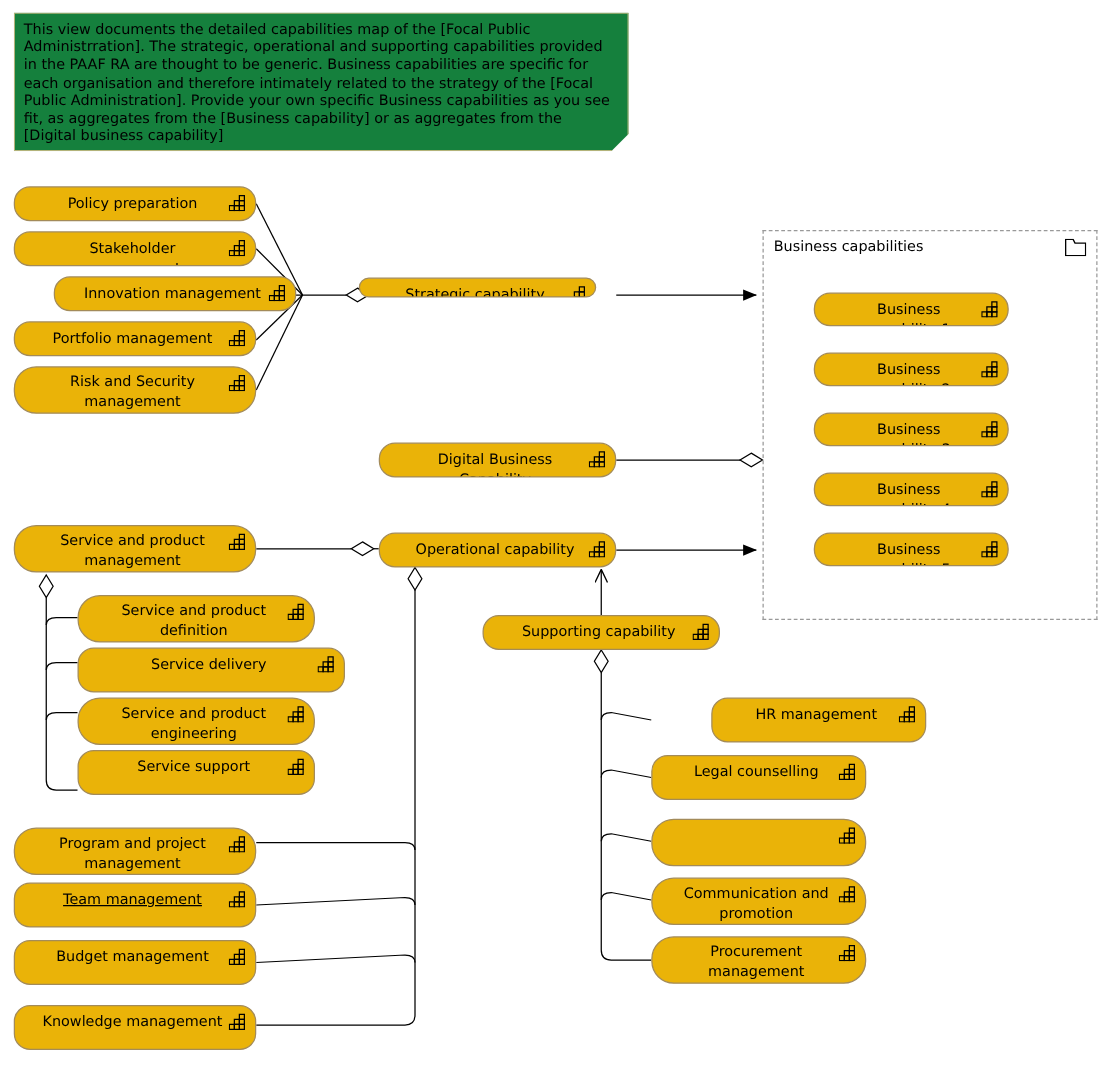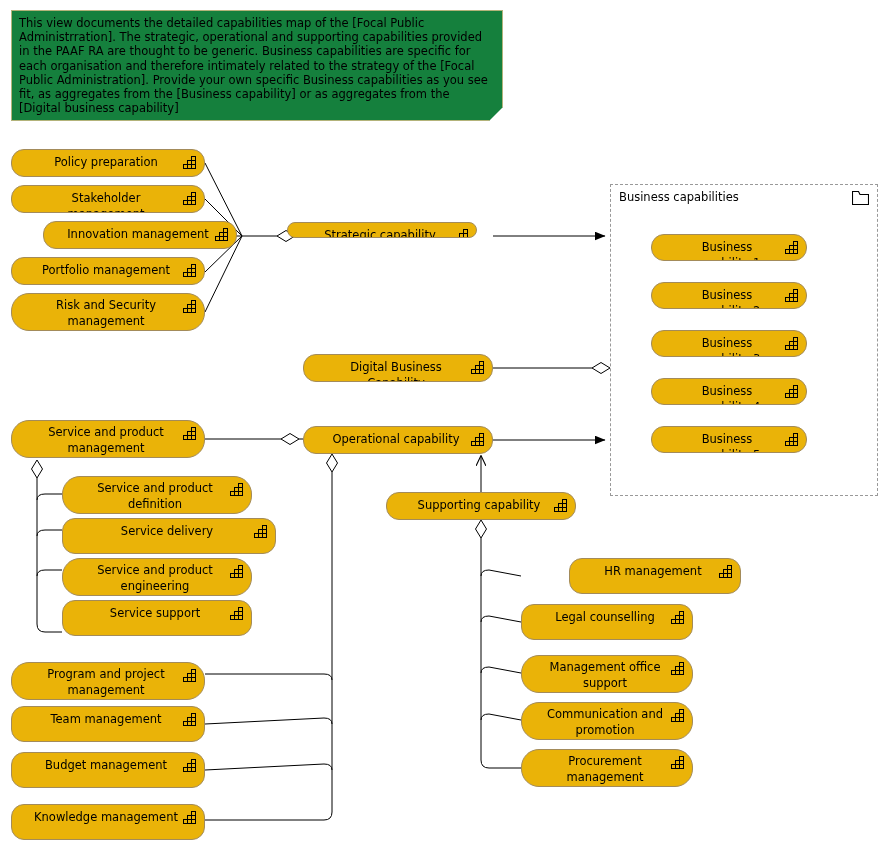--- a/index.html
+++ b/index.html
@@ -328,21 +328,21 @@
           <g fill="none" stroke="#000" stroke-width="1">
             <rect x="0.5" y="9.5" width="4" height="4"></rect>
             <rect x="4.5" y="9.5" width="4" height="4"></rect>
             <rect x="8.5" y="9.5" width="4" height="4"></rect>
             <rect x="4.5" y="5.5" width="4" height="4"></rect>
             <rect x="8.5" y="5.5" width="4" height="4"></rect>
             <rect x="8.5" y="1.5" width="4" height="4"></rect>
           </g>
         </svg>
       </div>
-      <div class="cap" style="left: 11px; top: 706px; width: 194px; height: 36px;">
+      <div class="cap" style="left: 11px; top: 706px; width: 194px; height: 36px; text-decoration: underline;">
         <span class="lbl">Team management</span>
         <svg class="cap-icon" viewBox="0 0 15 14">
           <g fill="none" stroke="#000" stroke-width="1">
             <rect x="0.5" y="9.5" width="4" height="4"></rect>
             <rect x="4.5" y="9.5" width="4" height="4"></rect>
             <rect x="8.5" y="9.5" width="4" height="4"></rect>
             <rect x="4.5" y="5.5" width="4" height="4"></rect>
             <rect x="8.5" y="5.5" width="4" height="4"></rect>
             <rect x="8.5" y="1.5" width="4" height="4"></rect>
           </g>
@@ -394,22 +394,20 @@
             <rect x="0.5" y="9.5" width="4" height="4"></rect>
             <rect x="4.5" y="9.5" width="4" height="4"></rect>
             <rect x="8.5" y="9.5" width="4" height="4"></rect>
             <rect x="4.5" y="5.5" width="4" height="4"></rect>
             <rect x="8.5" y="5.5" width="4" height="4"></rect>
             <rect x="8.5" y="1.5" width="4" height="4"></rect>
           </g>
         </svg>
       </div>
       <div class="cap two-line" style="left: 521px; top: 655px; width: 172px; height: 38px;">
-        <span class="lbl">Management office
-support</span>
         <svg class="cap-icon" viewBox="0 0 15 14">
           <g fill="none" stroke="#000" stroke-width="1">
             <rect x="0.5" y="9.5" width="4" height="4"></rect>
             <rect x="4.5" y="9.5" width="4" height="4"></rect>
             <rect x="8.5" y="9.5" width="4" height="4"></rect>
             <rect x="4.5" y="5.5" width="4" height="4"></rect>
             <rect x="8.5" y="5.5" width="4" height="4"></rect>
             <rect x="8.5" y="1.5" width="4" height="4"></rect>
           </g>
         </svg>

